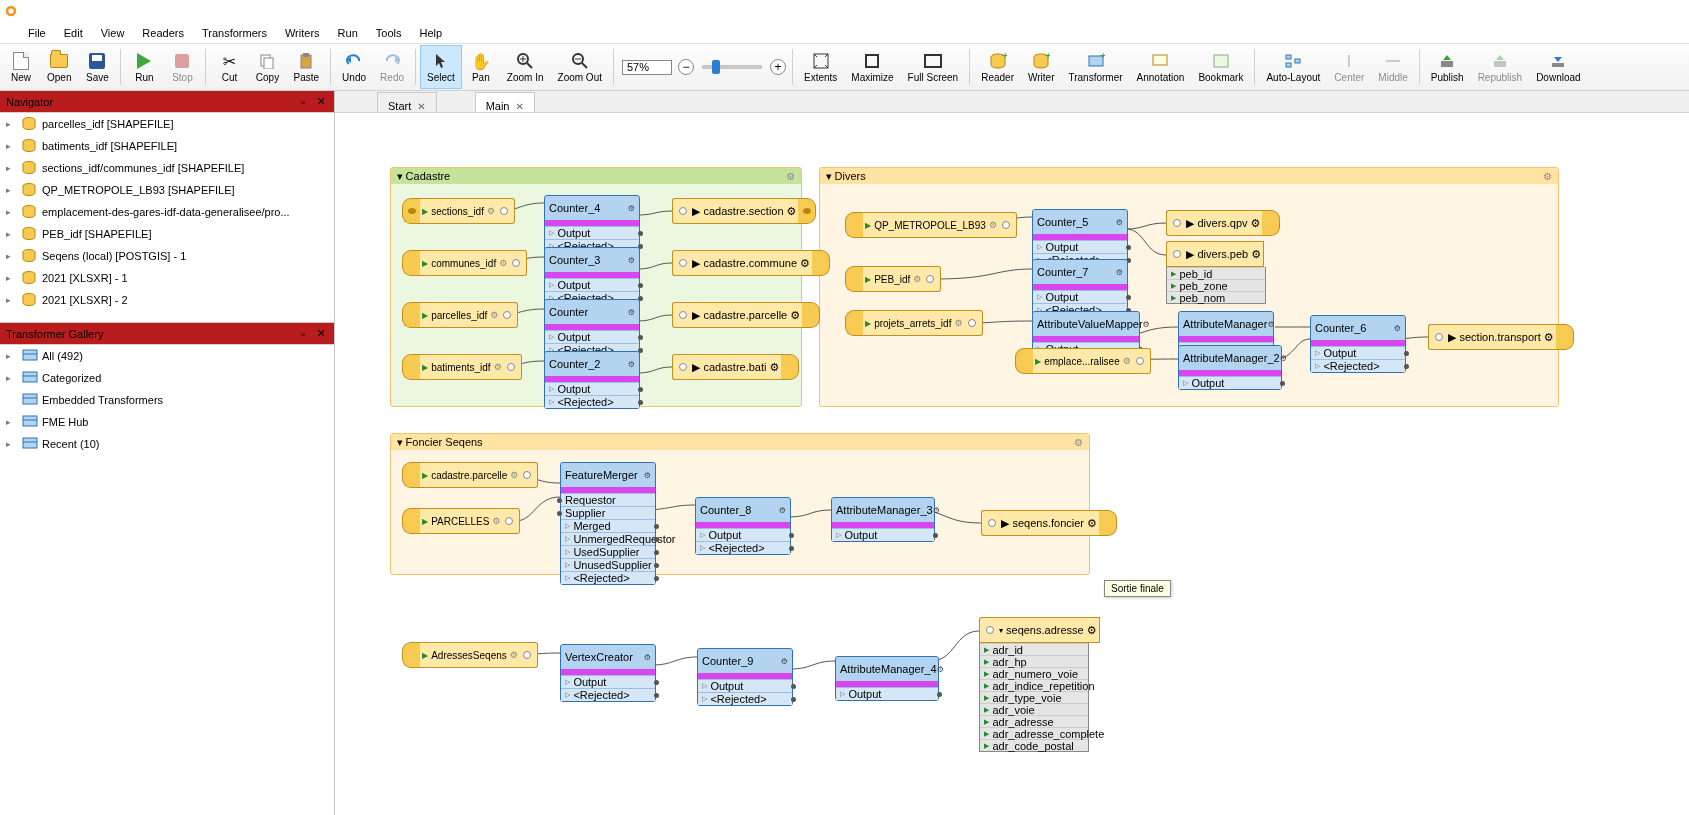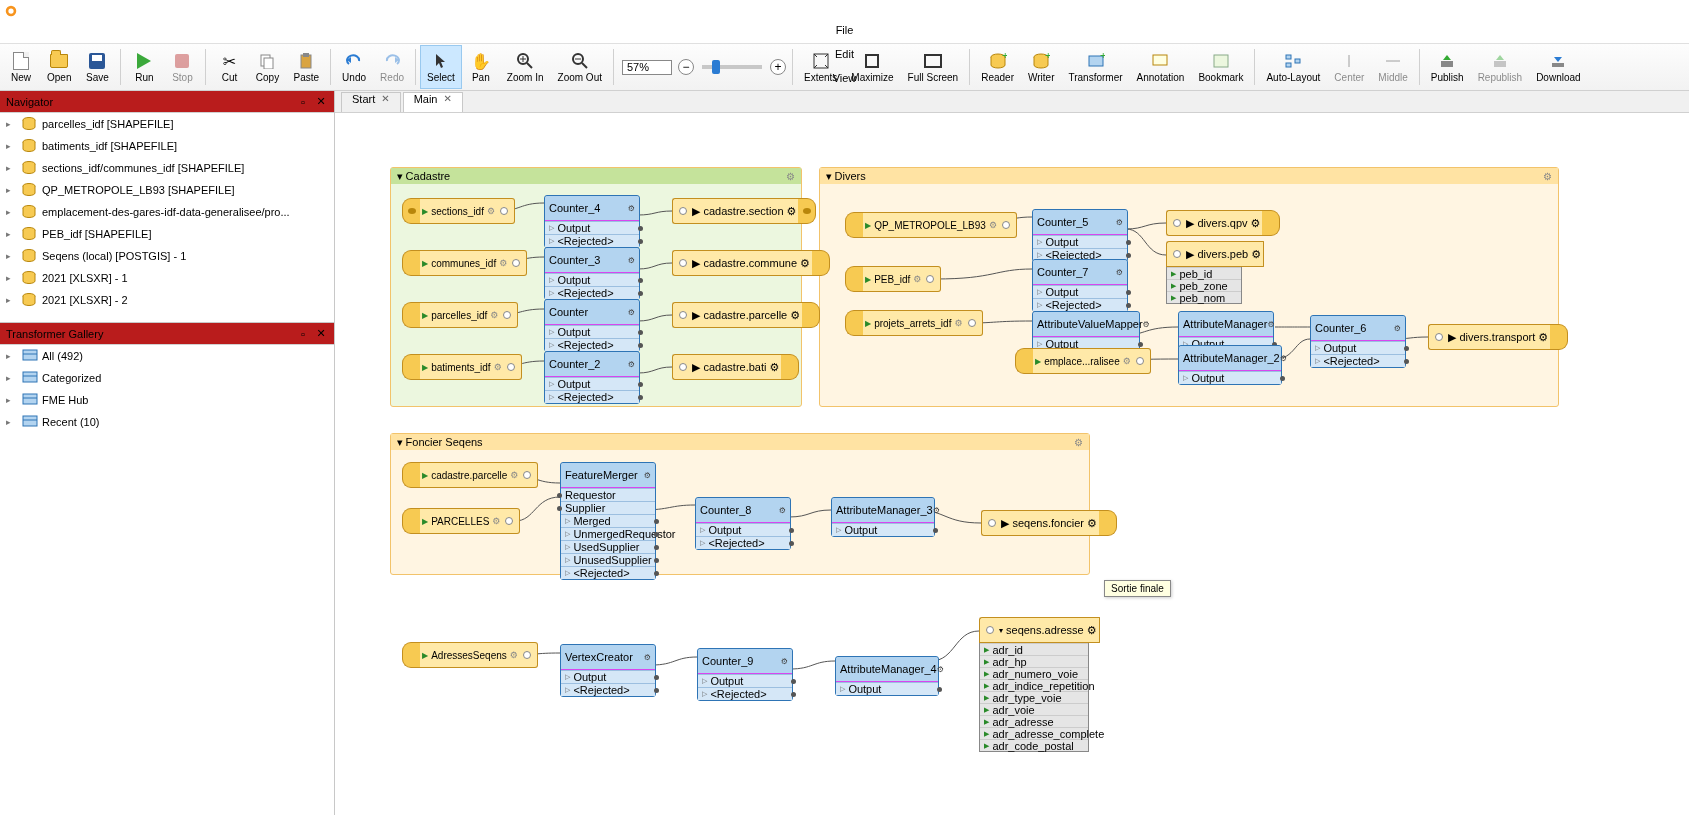--- a/index.html
+++ b/index.html
@@ -4,21 +4,21 @@
 <style>
 * { box-sizing: border-box; margin: 0; padding: 0; font-family: "Segoe UI", Tahoma, sans-serif; font-size: 11px; }
 body { background: #fff; overflow: hidden; width: 1689px; height: 815px; position: relative; }
 
 
 .titlebar { height: 22px; display: flex; align-items: center; padding: 0 4px; background: #fff; }
 .titlebar .app-icon { width: 14px; height: 14px; margin-right: 4px; }
 .titlebar .title { font-size: 12px; }
 
 
-.menubar { height: 21px; display: flex; align-items: center; padding: 0 20px; gap: 8px; background: #fff; flex-direction: column; }
+.menubar { height: 21px; display: flex; align-items: center; padding: 0 20px; gap: 2px; background: #fff; }
 .menubar .menu-item { padding: 2px 8px; cursor: pointer; }
 
 
 .toolbar { height: 48px; background: linear-gradient(#fdfdfd,#f2f2f2); border-top: 1px solid #e0e0e0; border-bottom: 1px solid #d0d0d0; display: flex; align-items: center; padding: 0 2px; }
 .tb-btn { display: flex; flex-direction: column; align-items: center; justify-content: center; padding: 2px 6px; cursor: pointer; min-width: 38px; height: 44px; border: 1px solid transparent; }
 .tb-btn.disabled { opacity: 0.45; cursor: default; }
 .tb-btn .tb-icon { width: 20px; height: 20px; display: flex; align-items: center; justify-content: center; }
 .tb-btn .tb-label { font-size: 10px; margin-top: 1px; white-space: nowrap; }
 .tb-sep { width: 1px; height: 36px; background: #d0d0d0; margin: 0 4px; }
 .zoom-box { width: 50px; height: 15px; border: 1px solid #888; background: #fff; padding: 0 4px; margin: 0 4px; }
@@ -41,21 +41,21 @@
 .nav-item .label { white-space: nowrap; overflow: hidden; text-overflow: ellipsis; }
 
 .gallery-body { flex: 1; overflow-y: auto; background: #fff; }
 .gallery-item { display: flex; align-items: center; height: 22px; padding: 0 6px; cursor: pointer; }
 .gallery-item .chev { width: 12px; color: #777; font-size: 9px; }
 .gallery-item .g-icon { width: 16px; height: 14px; margin: 0 4px; }
 
 
 .right-col { flex: 1; display: flex; flex-direction: column; background: #fff; }
 .tabstrip { height: 22px; background: #f0f0f0; border-bottom: 1px solid #d0d0d0; display: flex; align-items: flex-end; padding-left: 6px; }
-.tab { height: 20px; padding: 0 10px; display: flex; align-items: flex-start; gap: 6px; border: 1px solid #c8c8c8; border-bottom: none; background: #f0f0f0; margin-right: 2px; cursor: pointer; }
+.tab { height: 20px; padding: 0 10px; display: flex; align-items: flex-end; gap: 6px; border: 1px solid #c8c8c8; border-bottom: none; background: #f0f0f0; margin-right: 2px; cursor: pointer; margin-left: 36px; }
 .tab.active { background: #fff; }
 .tab .close { font-size: 10px; color: #666; }
 .canvas { flex: 1; position: relative; background: #fff; overflow: hidden; }
 
 
 .bookmark { position: absolute; border: 1px solid; border-radius: 3px; }
 .bookmark .bm-header { height: 16px; display: flex; align-items: center; padding: 0 6px; justify-content: space-between; font-size: 10px; }
 .bookmark .bm-header .gear { font-size: 10px; color: #888; }
 .bm-green  { background: #ecf7df; border-color: #f2c36b; }
 .bm-green .bm-header { background: #c5e39b; }
@@ -76,21 +76,21 @@
 
 .writer-cap-r { width: 18px; height: 26px; background: #f7ca52; border: 1px solid #c38f1f; border-radius: 0 9px 9px 0; border-left: none; display:flex; align-items:center; justify-content:center;}
 .writer-body { height: 26px; background: #ffe9a8; border: 1px solid #c38f1f; border-right: none; border-radius: 3px 0 0 3px; display: flex; align-items: center; padding: 0 2px 0 6px; gap: 3px; }
 .writer-body .port { width: 8px; height: 8px; border-radius: 4px; background: #fff; border: 1px solid #888; margin-right: 2px; }
 
 .writer-attrs { background: #e5e5e5; border: 1px solid #888; border-top: none; }
 .writer-attrs .attr-row { height: 12px; display: flex; align-items: center; padding: 0 4px; font-size: 9px; gap: 3px; border-top: 1px solid #ccc;}
 .writer-attrs .attr-row .tri { color: #2a8a2a; font-size: 7px; }
 
 .transformer { border: 1px solid #2e74b5; border-radius: 3px; min-width: 96px; background: #b3d4f0; }
-.transformer .t-header { height: 14px; background: #b3d4f0; border-bottom: 1px solid #d946ef; display: flex; align-items: center; padding: 12px 4px; justify-content: space-between; font-size: 10px; border-radius: 3px 3px 0 0;}
+.transformer .t-header { height: 14px; background: #b3d4f0; border-bottom: 6px solid #d946ef; display: flex; align-items: center; padding: 12px 4px; justify-content: space-between; font-size: 10px; border-radius: 3px 3px 0 0;}
 .transformer .t-header .gear { font-size: 8px; color: #444; }
 .transformer .t-port { height: 13px; background: #d5e7f7; border-top: 1px solid #9cbfe0; display: flex; align-items: center; padding: 0 4px; font-size: 9px; gap: 3px; position:relative;}
 .transformer .t-port:first-of-type { border-top: none; }
 .transformer .t-port .tri { color: #666; font-size: 7px; }
 .transformer .t-port .dot { position:absolute; right:-4px; top:4px; width:5px; height:5px; background:#555; border-radius:3px;}
 .transformer .t-port .dot-l { position:absolute; left:-4px; top:4px; width:5px; height:5px; background:#555; border-radius:3px;}
 svg.wires { position:absolute; top:0; left:0; pointer-events:none; }
 svg.wires path { stroke:#555; stroke-width:1; fill:none; }
 
 .tooltip { position: absolute; background: #ffffe1; border: 1px solid #888; padding: 2px 6px; font-size: 10px; box-shadow: 1px 1px 3px rgba(0,0,0,0.2);}
@@ -480,20 +480,28 @@
         </div>
         <div class="gallery-item">
           <span class="chev">▸</span>
           <span class="g-icon"><svg width="16" height="12">
               <rect x="1" y="1" width="14" height="10" fill="#b3d4f0" stroke="#2e74b5"></rect>
               <line x1="1" y1="5" x2="15" y2="5" stroke="#2e74b5"></line>
             </svg></span>
           <span class="label">Categorized</span>
         </div>
         <div class="gallery-item">
+          <span class="chev"></span>
+          <span class="g-icon"><svg width="16" height="12">
+              <rect x="1" y="1" width="14" height="10" fill="#b3d4f0" stroke="#2e74b5"></rect>
+              <line x1="1" y1="5" x2="15" y2="5" stroke="#2e74b5"></line>
+            </svg></span>
+          <span class="label">Embedded Transformers</span>
+        </div>
+        <div class="gallery-item">
           <span class="chev">▸</span>
           <span class="g-icon"><svg width="16" height="12">
               <rect x="1" y="1" width="14" height="10" fill="#b3d4f0" stroke="#2e74b5"></rect>
               <line x1="1" y1="5" x2="15" y2="5" stroke="#2e74b5"></line>
             </svg></span>
           <span class="label">FME Hub</span>
         </div>
         <div class="gallery-item">
           <span class="chev">▸</span>
           <span class="g-icon"><svg width="16" height="12">
@@ -798,21 +806,21 @@
       <div class="node" style="left:831px; top:128px; width:96px;">
         <div class="writer-node">
             <div class="writer-body" style="border-radius:3px 0 0 0;">
               <span class="port"></span>
               <span class="tri">▶</span>
               <span class="label">divers.peb</span>
               <span class="gear">⚙</span>
             </div>
             <div class="writer-cap-r"></div>
           </div>
-        <div class="writer-attrs" style="width:76px;">
+        <div class="writer-attrs" style="width:100px;">
           <div class="attr-row">
               <span class="tri">▶</span>
               <span>peb_id</span>
             </div>
           <div class="attr-row">
               <span class="tri">▶</span>
               <span>peb_zone</span>
             </div>
           <div class="attr-row">
               <span class="tri">▶</span>
@@ -893,21 +901,21 @@
               <span class="tri">▷</span>
               <span>&lt;Rejected&gt;</span>
               <span class="dot"></span>
             </div>
           </div>
       </div>
       <div class="node writer-node" style="left:1093px; top:211px;">
         <div class="writer-body">
             <span class="port"></span>
             <span class="tri">▶</span>
-            <span class="label">divers.transport</span>
+            <span class="label">section.transport</span>
             <span class="gear">⚙</span>
           </div>
           <div class="writer-cap-r"></div>
       </div>
 
       <div class="node reader-node" style="left:67px; top:349px;">
         <div class="reader-cap"></div>
           <div class="reader-body">
             <span class="tri">▶</span>
             <span class="label">cadastre.parcelle</span>

